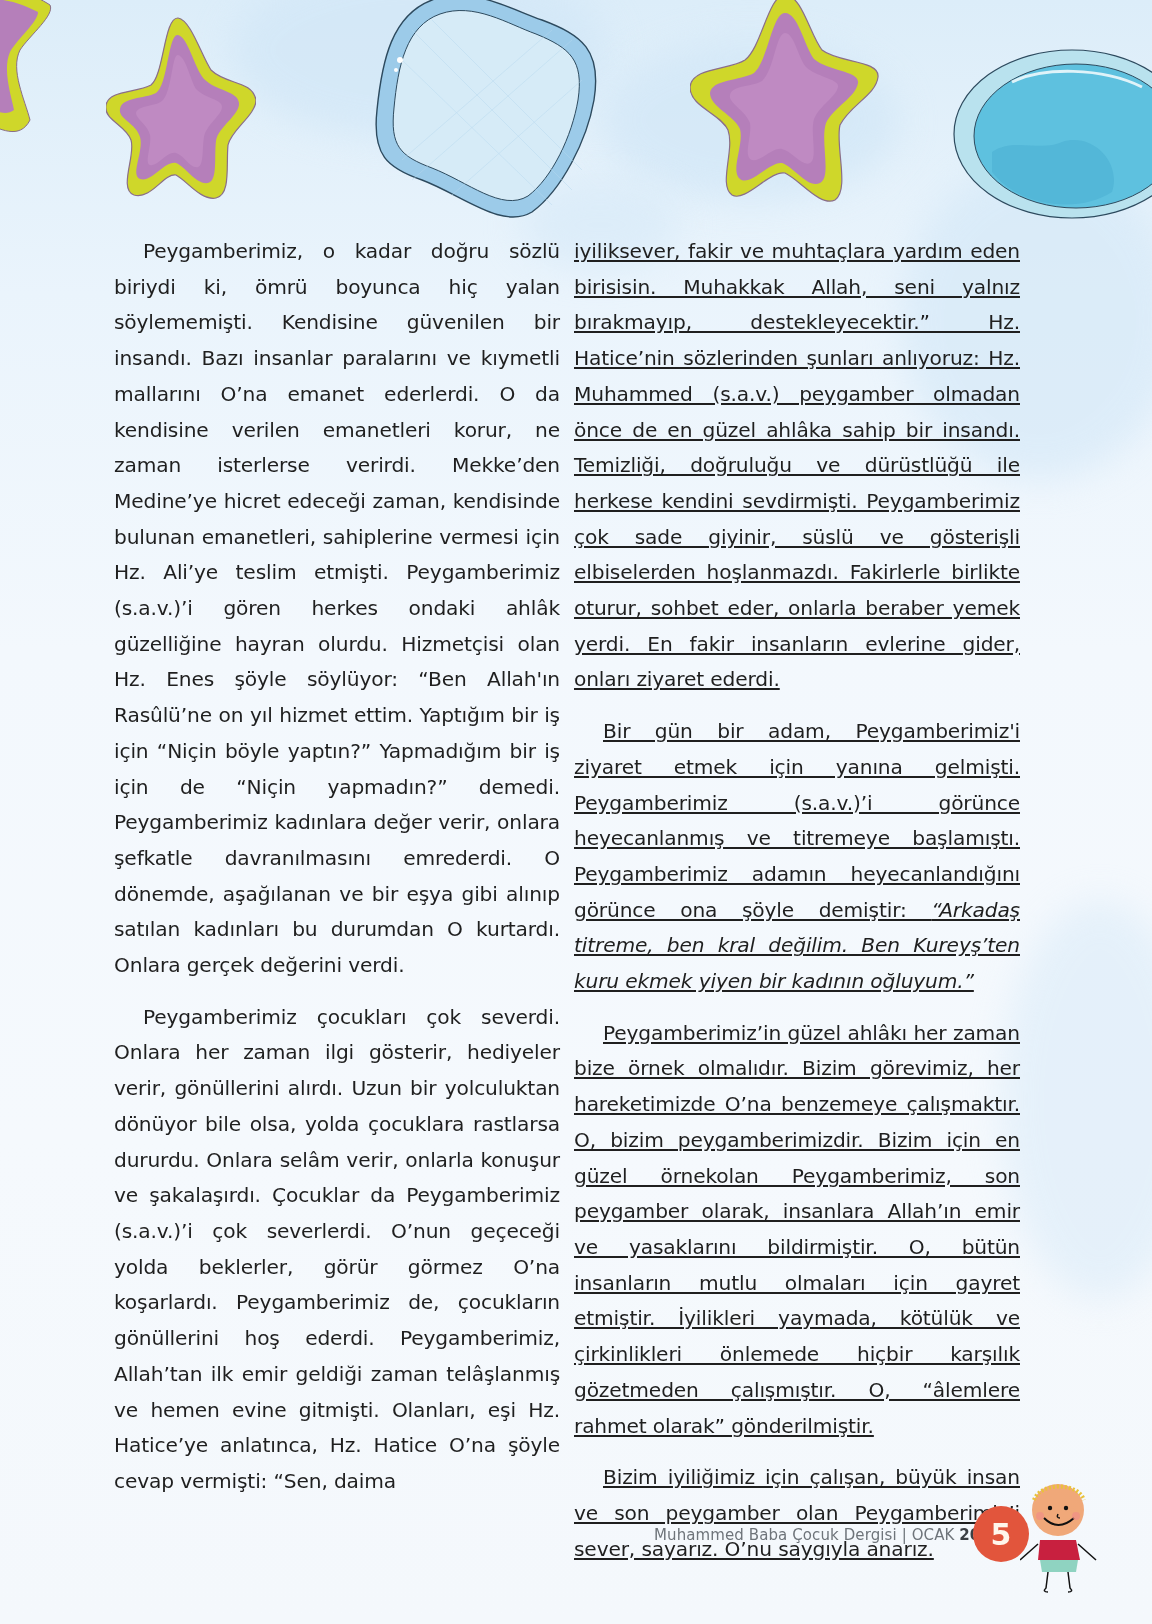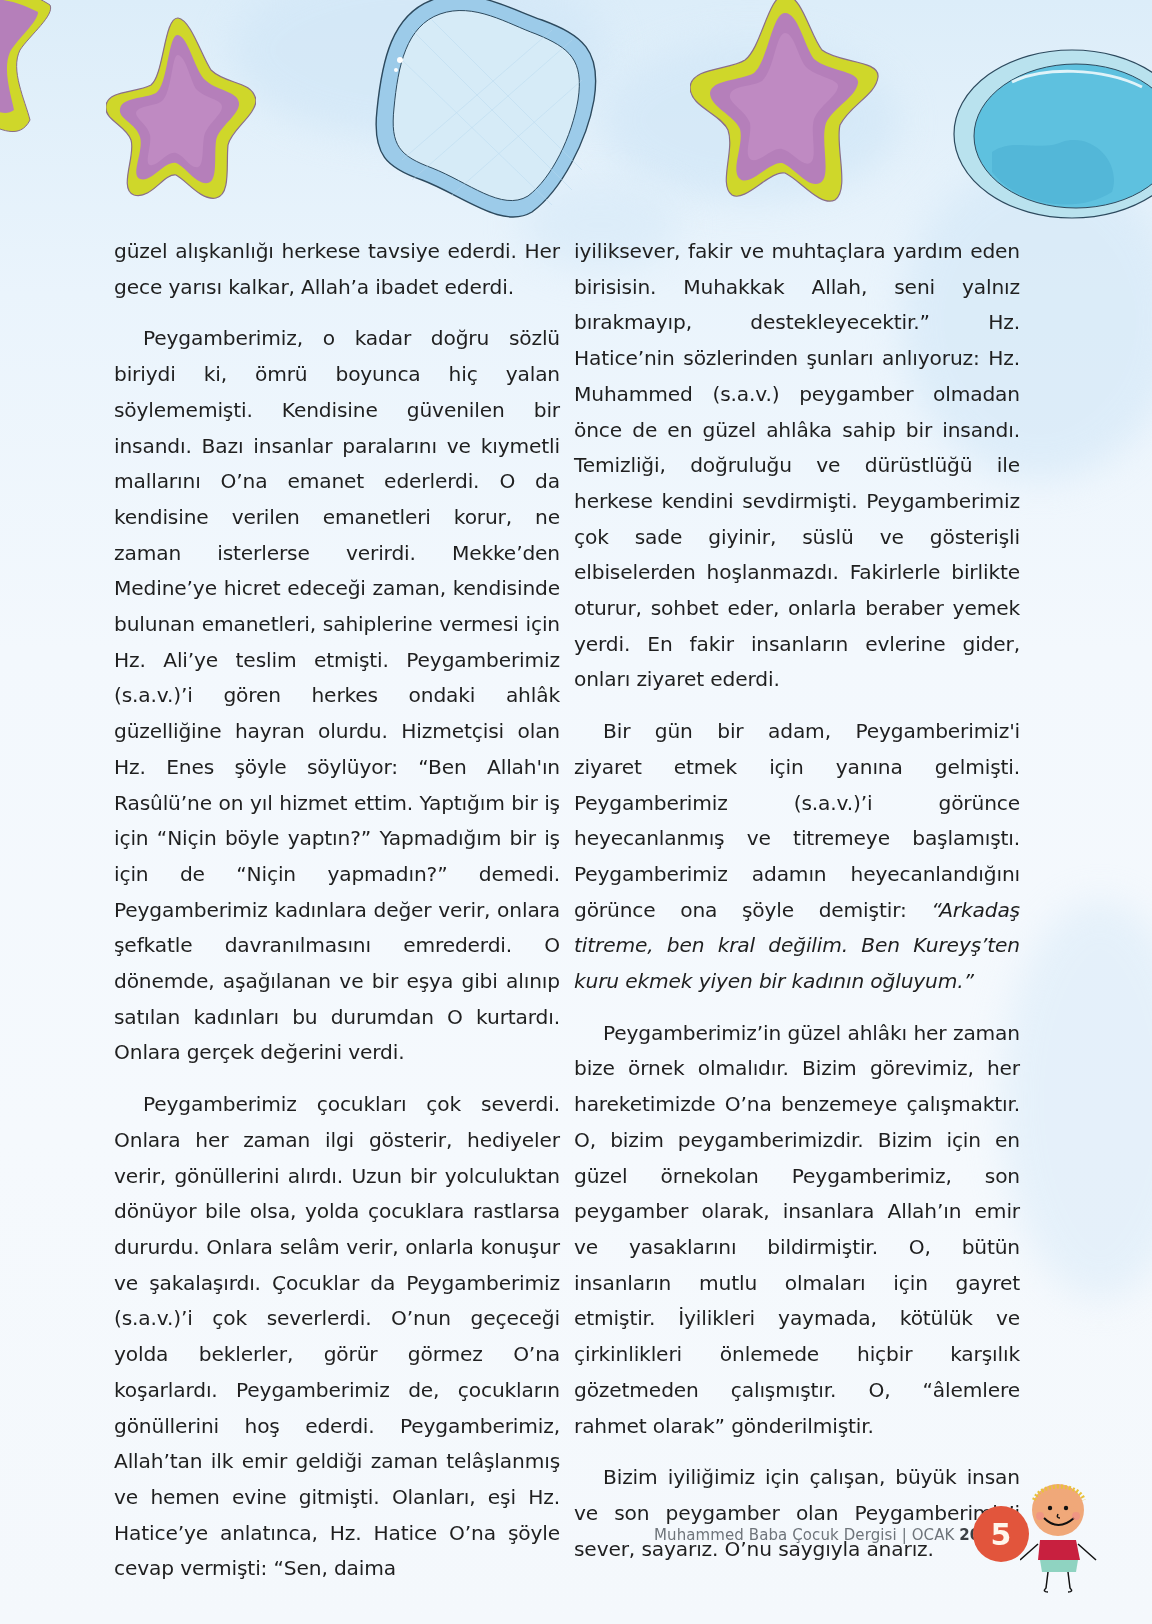--- a/index.html
+++ b/index.html
@@ -10,21 +10,21 @@
     color: #1f1f1f;
   }
   .cloud { position: absolute; border-radius: 50%; filter: blur(18px); background: #d2e7f7; opacity: .75; }
   .deco { position: absolute; }
   .col {
     position: absolute; top: 234px; width: 446px;
     font-size: 20.2px; line-height: 35.7px; text-align: justify;
     letter-spacing: -0.15px;
   }
   .col.left { left: 114px; }
-  .col.right { left: 574px; top: 234px; }
+  .col.right { left: 574px; top: 234px; text-decoration: underline; }
   .col p { margin: 0 0 16px 0; text-indent: 0; }
   .col p.indent { text-indent: 29px; }
   .col p.cont { text-indent: 0; }
   .italic { font-style: italic; }
   .footer {
     position: absolute; left: 654px; top: 1526px;
     font-size: 15px; color: #6e747a; letter-spacing: 0.1px;
   }
   .footer .year { color: #3b3f44; font-weight: bold; }
   .page-badge {
@@ -75,21 +75,20 @@
 </svg>
 
 <svg class="deco" style="left:952px;top:42px;" width="200" height="180" viewBox="0 0 200 180">
   <ellipse cx="120" cy="92" rx="118" ry="84" fill="#b9e2ee" stroke="#2d4a5e" stroke-width="1.2"></ellipse>
   <ellipse cx="124" cy="94" rx="102" ry="72" fill="#5ec1df" stroke="#2d4a5e" stroke-width="1"></ellipse>
   <path d="M40 110 C60 95 90 110 110 100 C140 90 170 120 160 150 C130 170 70 168 40 130 Z" fill="#4fb2d4" opacity=".7"></path>
   <path d="M60 40 C90 25 150 25 190 45" stroke="#ffffff" stroke-width="3" fill="none" opacity=".8"></path>
 </svg>
 
 <div class="col left">
-  <p class="cont">güzel alışkanlığı herkese tavsiye ederdi. Her gece yarısı kalkar, Allah’a ibadet ederdi.</p>
   <p class="indent">Peygamberimiz, o kadar doğru sözlü biriydi ki, ömrü boyunca hiç yalan söylememişti. Kendisine güvenilen bir insandı. Bazı insanlar paralarını ve kıymetli mallarını O’na emanet ederlerdi. O da kendisine verilen emanetleri korur, ne zaman isterlerse verirdi. Mekke’den Medine’ye hicret edeceği zaman, kendisinde bulunan emanetleri, sahiplerine vermesi için Hz. Ali’ye teslim etmişti. Peygamberimiz (s.a.v.)’i gören herkes ondaki ahlâk güzelliğine hayran olurdu. Hizmetçisi olan Hz. Enes şöyle söylüyor: “Ben Allah'ın Rasûlü’ne on yıl hizmet ettim. Yaptığım bir iş için “Niçin böyle yaptın?” Yapmadığım bir iş için de “Niçin yapmadın?” demedi. Peygamberimiz kadınlara değer verir, onlara şefkatle davranılmasını emrederdi. O dönemde, aşağılanan ve bir eşya gibi alınıp satılan kadınları bu durumdan O kurtardı. Onlara gerçek değerini verdi.</p>
   <p class="indent">Peygamberimiz çocukları çok severdi. Onlara her zaman ilgi gösterir, hediyeler verir, gönüllerini alırdı. Uzun bir yolculuktan dönüyor bile olsa, yolda çocuklara rastlarsa dururdu. Onlara selâm verir, onlarla konuşur ve şakalaşırdı. Çocuklar da Peygamberimiz (s.a.v.)’i çok severlerdi. O’nun geçeceği yolda beklerler, görür görmez O’na koşarlardı. Peygamberimiz de, çocukların gönüllerini hoş ederdi. Peygamberimiz, Allah’tan ilk emir geldiği zaman telâşlanmış ve hemen evine gitmişti. Olanları, eşi Hz. Hatice’ye anlatınca, Hz. Hatice O’na şöyle cevap vermişti: “Sen, daima</p>
 </div>
 
 <div class="col right">
   <p class="cont">iyiliksever, fakir ve muhtaçlara yardım eden birisisin. Muhakkak Allah, seni yalnız bırakmayıp, destekleyecektir.” Hz. Hatice’nin sözlerinden şunları anlıyoruz: Hz. Muhammed (s.a.v.) peygamber olmadan önce de en güzel ahlâka sahip bir insandı. Temizliği, doğruluğu ve dürüstlüğü ile herkese kendini sevdirmişti. Peygamberimiz çok sade giyinir, süslü ve gösterişli elbiselerden hoşlanmazdı. Fakirlerle birlikte oturur, sohbet eder, onlarla beraber yemek yerdi. En fakir insanların evlerine gider, onları ziyaret ederdi.</p>
   <p class="indent"><span>Bir gün bir adam, Peygamberimiz'i ziyaret etmek için yanına gelmişti. Peygamberimiz (s.a.v.)’i görünce heyecanlanmış ve titremeye başlamıştı. Peygamberimiz adamın heyecanlandığını görünce ona şöyle demiştir: </span><span class="italic">“Arkadaş titreme, ben kral değilim. Ben Kureyş’ten kuru ekmek yiyen bir kadının oğluyum.”</span></p>
   <p class="indent">Peygamberimiz’in güzel ahlâkı her zaman bize örnek olmalıdır. Bizim görevimiz, her hareketimizde O’na benzemeye çalışmaktır. O, bizim peygamberimizdir. Bizim için en güzel örnekolan Peygamberimiz, son peygamber olarak, insanlara Allah’ın emir ve yasaklarını bildirmiştir. O, bütün insanların mutlu olmaları için gayret etmiştir. İyilikleri yaymada, kötülük ve çirkinlikleri önlemede hiçbir karşılık gözetmeden çalışmıştır. O, “âlemlere rahmet olarak” gönderilmiştir.</p>
   <p class="indent">Bizim iyiliğimiz için çalışan, büyük insan ve son peygamber olan Peygamberimiz’i sever, sayarız. O’nu saygıyla anarız.</p>
 </div>

